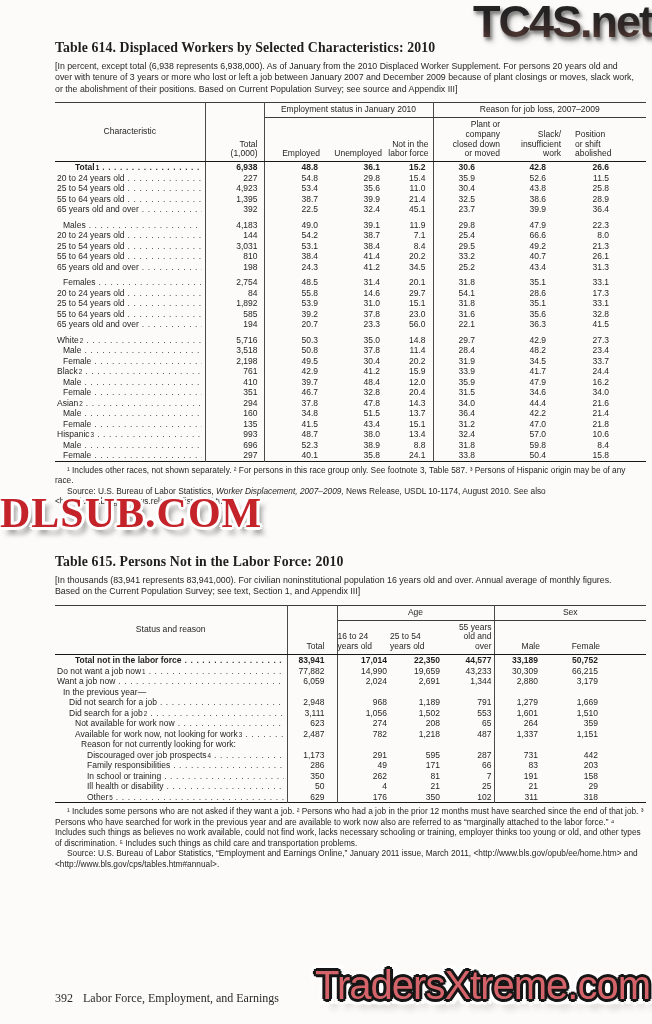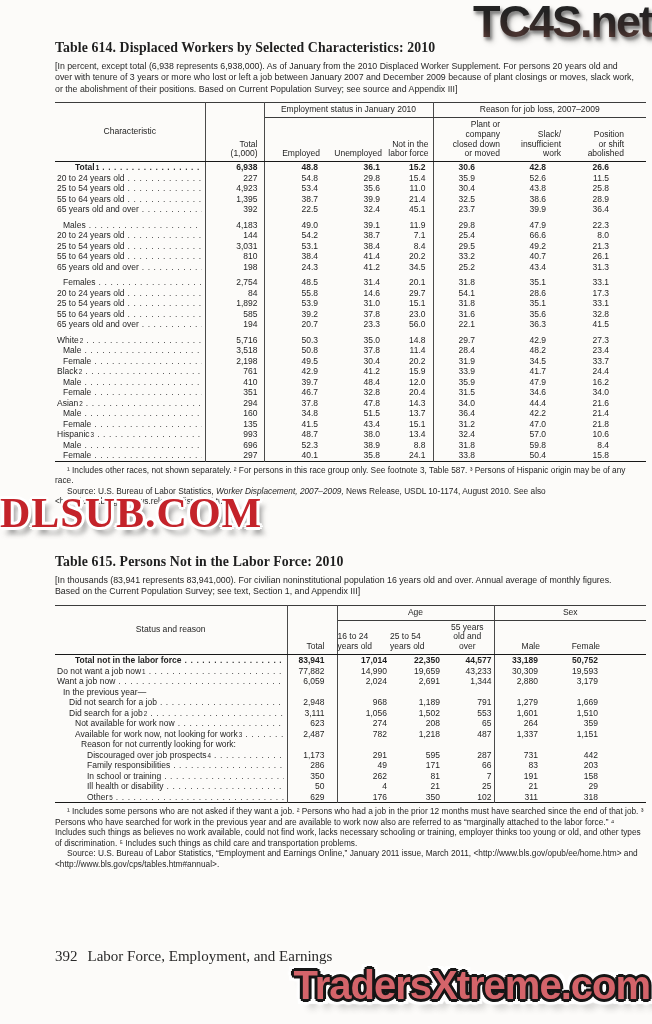--- a/index.html
+++ b/index.html
@@ -32,52 +32,52 @@
   
   .t614 td.c1{padding-right:6px}.t614 td.c2{padding-right:3px}.t614 td.c3{padding-right:5px}
   .t614 td.c4{padding-right:7px}.t614 td.c5{padding-right:30px}.t614 td.c6{padding-right:29px}
   .t614 td.c7{padding-right:37px}
   .t614 .h-total{text-align:right;padding-right:6px}
   .t614 .h-emp{text-align:right;padding-right:1px}
   .t614 .h-unemp{text-align:right;padding-right:3px}
   .t614 .h-nlf{text-align:right;padding-right:4px}
   .t614 .h-plant{text-align:right;padding-right:5px}
   .t614 .h-slack{text-align:right;padding-right:14px}
-  .t614 .h-pos{text-align:right;padding-right:22px}
+  .t614 .h-pos{text-align:left;padding-right:22px}
   
   .t615 td.c1{padding-right:12px}.t615 td.c2{padding-right:3px}.t615 td.c3{padding-right:3px}
   .t615 td.c4{padding-right:2px}.t615 td.c5{padding-right:32px}.t615 td.c6{padding-right:48px}
   .t615 .h-total{text-align:right;padding-right:12px}
   .t615 .h-a1,.t615 .h-a2{text-align:left;padding-right:3px}
-  .t615 .h-a3{text-align:center;padding-right:2px}
+  .t615 .h-a3{text-align:right;padding-right:2px}
   .t615 .h-male{text-align:right;padding-right:30px}
   .t615 .h-female{text-align:right;padding-right:46px}
   .footnote{font-size:8.3px;line-height:10.6px;margin:3px 0 0 0;text-indent:12px;color:#262626;}
   .source{font-size:8.3px;line-height:10.6px;margin:0;text-indent:12px;color:#262626;}
-  .footer-line{font-family:"Liberation Serif",serif;font-size:15px;color:#2a2a2a;}
+  .footer-line{font-family:"Liberation Serif",serif;font-size:12px;color:#2a2a2a;margin-top:43px;}
   .footer-line .pgnum{margin-right:10px;}
   .credit{font-family:"Liberation Serif",serif;font-size:8.8px;color:#2a2a2a;
           text-align:right;margin-top:3px;}
   
   .wm-top{position:absolute;top:-4px;right:0;font-family:"Liberation Sans",sans-serif;
           font-weight:bold;font-size:45px;letter-spacing:-2px;color:#38302e;
           text-shadow:2px 3px 3px rgba(30,30,30,.35);}
   @supports ((-webkit-background-clip:text) or (background-clip:text)){
     .wm-top{background:linear-gradient(180deg,#252525 30%,#41302d 65%,#8a564c 100%);
             -webkit-background-clip:text;background-clip:text;color:transparent;
             filter:drop-shadow(2px 3px 2px rgba(30,30,30,.35));}
   }
   .wm-mid{position:absolute;top:489px;left:0;width:100%;text-align:left;
           font-family:"Liberation Serif",serif;font-weight:bold;font-size:42px;
           letter-spacing:1px;color:#c4232a;
           text-shadow:-2px -2px 0 #fff,2px -2px 0 #fff,-2px 2px 0 #fff,2px 2px 0 #fff,
                       -3px 0 0 #fff,3px 0 0 #fff,0 -3px 0 #fff,0 3px 0 #fff,
                       5px 7px 5px rgba(90,90,90,.6);}
   .wm-bottom{position:absolute;top:963px;right:2px;font-family:"Liberation Sans",sans-serif;
-          font-weight:bold;font-size:40px;letter-spacing:-1px;color:#d4646a;
+          font-weight:normal;font-size:40px;letter-spacing:-1px;color:#d4646a;
           text-shadow:-2px -2px 0 #161616,2px -2px 0 #161616,-2px 2px 0 #161616,2px 2px 0 #161616,
                       -3px 0 0 #161616,3px 0 0 #161616,0 -3px 0 #161616,0 3px 0 #161616,
                       -5px -5px 1px #fff,5px -5px 1px #fff,-5px 5px 1px #fff,5px 5px 1px #fff,
                       -6px 0 2px #fff,6px 0 2px #fff,0 -6px 2px #fff,0 6px 2px #fff,
                       7px 9px 7px rgba(40,40,40,.3);}
 </style>
 </head>
 <body>
 
 <div class="page">
@@ -598,21 +598,21 @@
                 <span>Do not want a job now</span>
                 <sup>1</sup>
                 <span class="dots"></span>
               </div>
             </td>
             <td class="num c1 vr">77,882</td>
             <td class="num c2">14,990</td>
             <td class="num c3">19,659</td>
             <td class="num c4 vr">43,233</td>
             <td class="num c5">30,309</td>
-            <td class="num c6">19,593</td>
+            <td class="num c6">66,215</td>
           </tr>
           <tr>
             <td class="lbl c0 vr">
               <div class="lab ind0">
                 <span>Want a job now</span>
                 <span class="dots"></span>
               </div>
             </td>
             <td class="num c1 vr">6,059</td>
             <td class="num c2">2,024</td>

